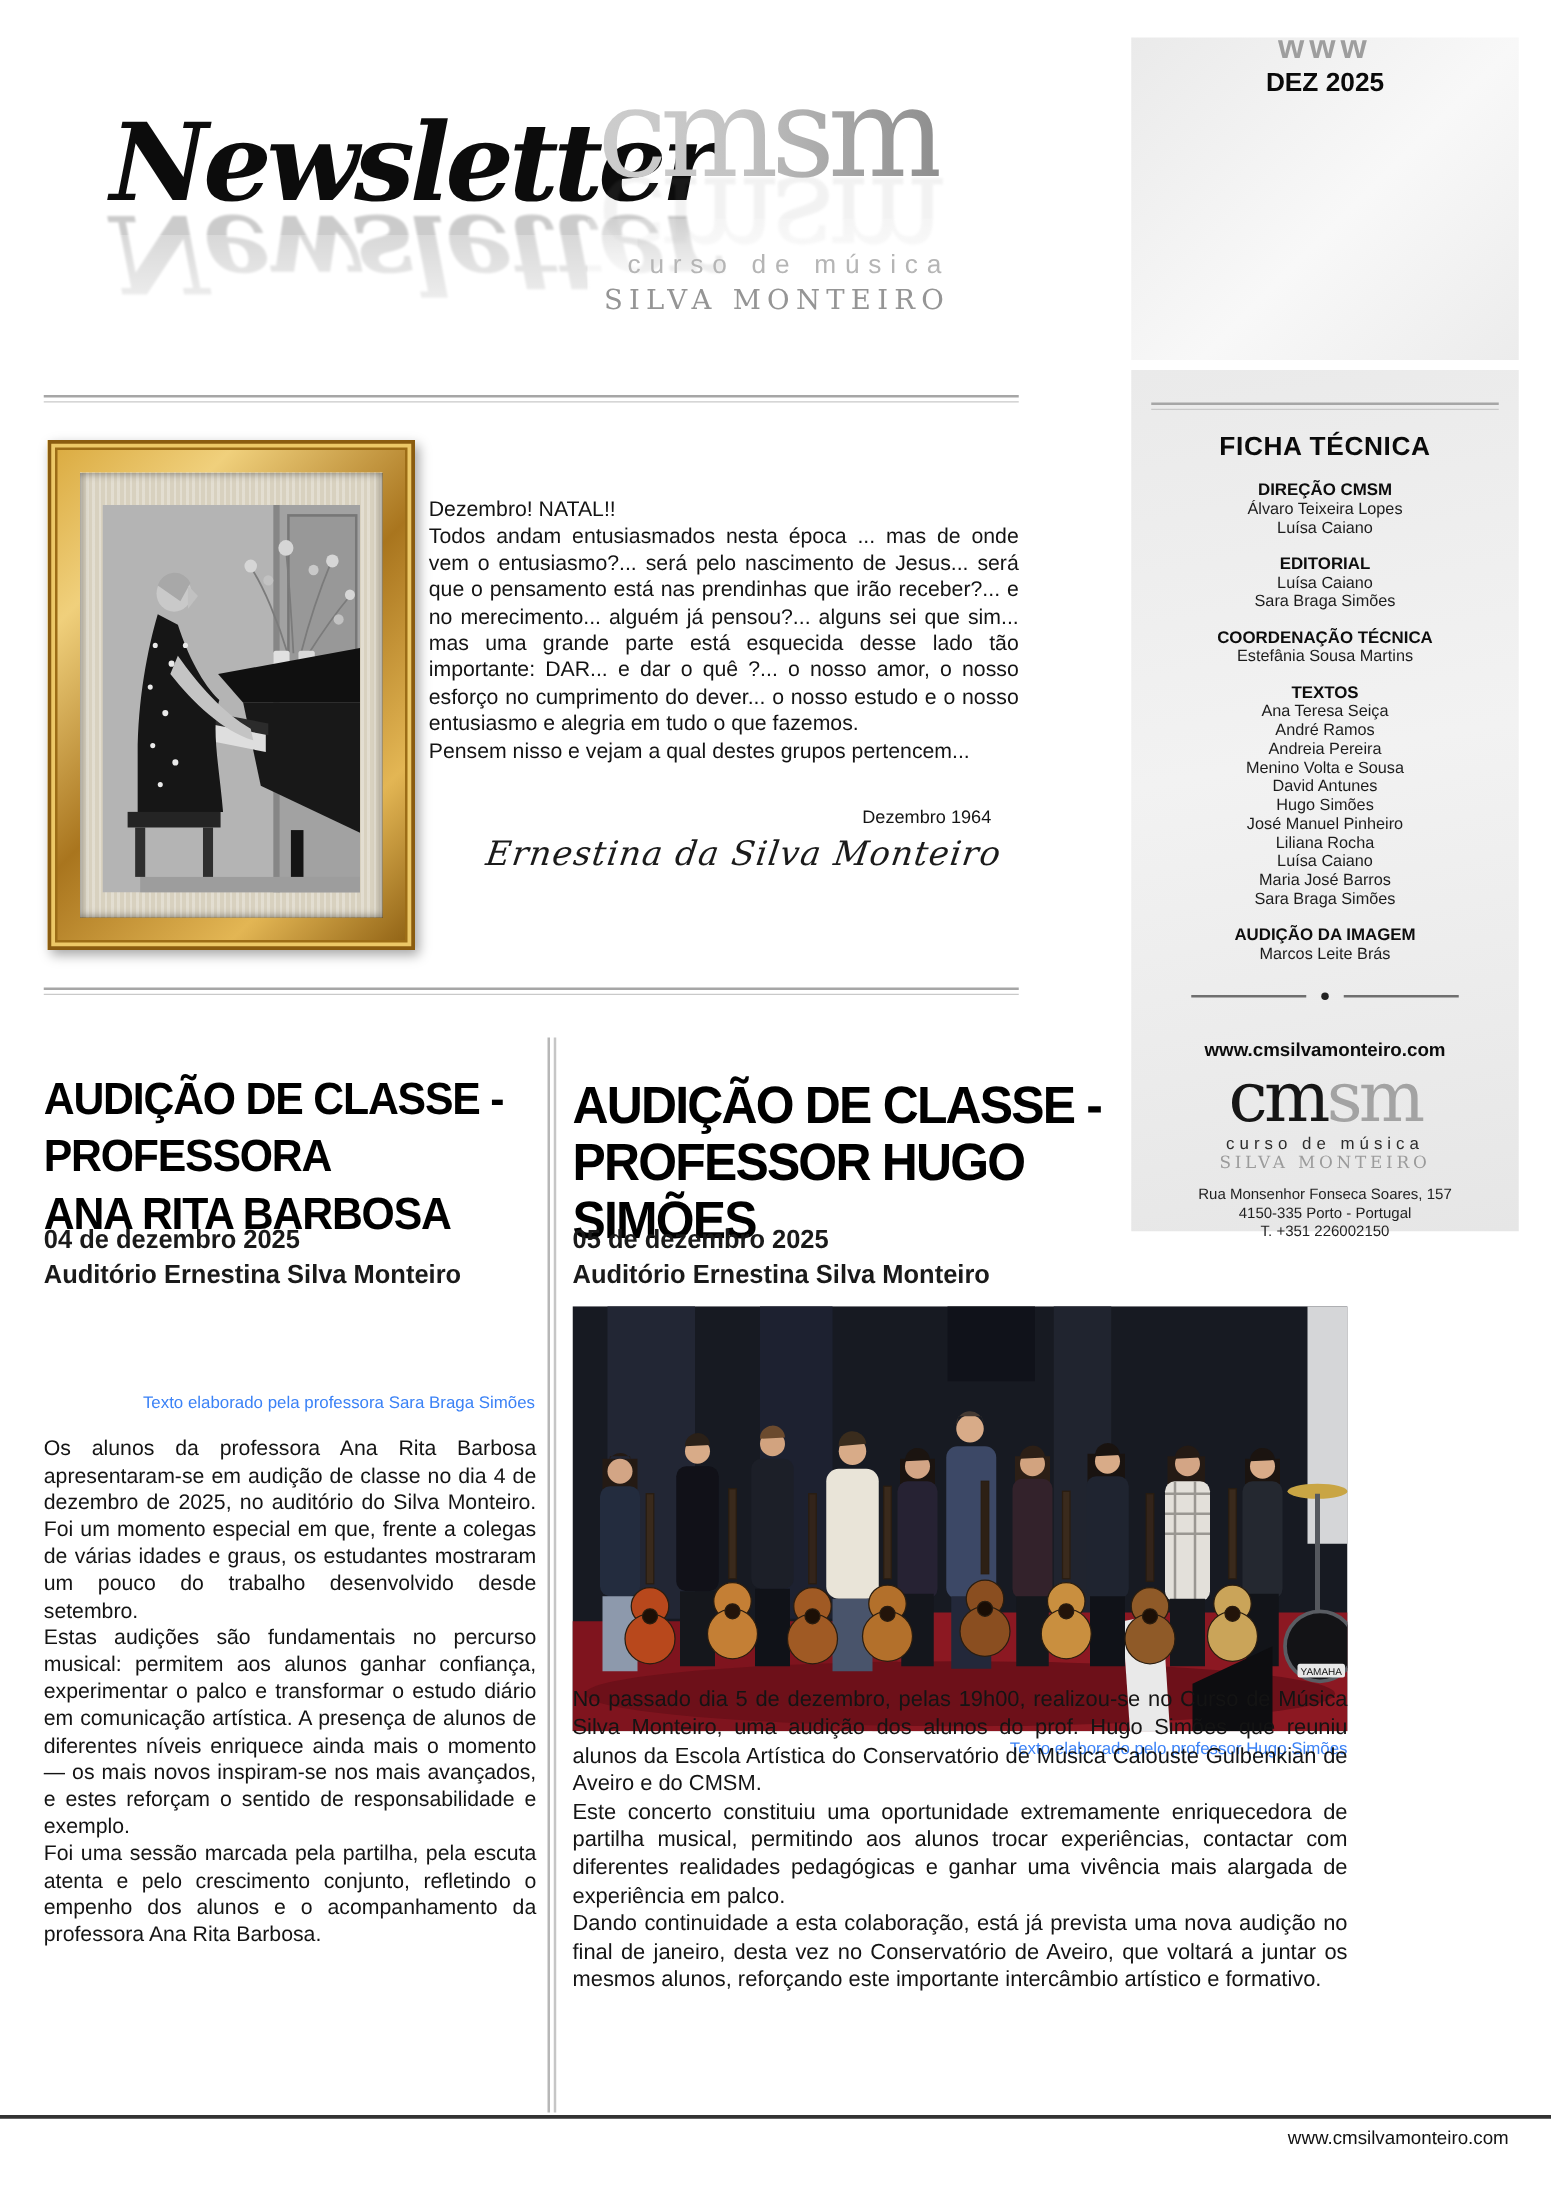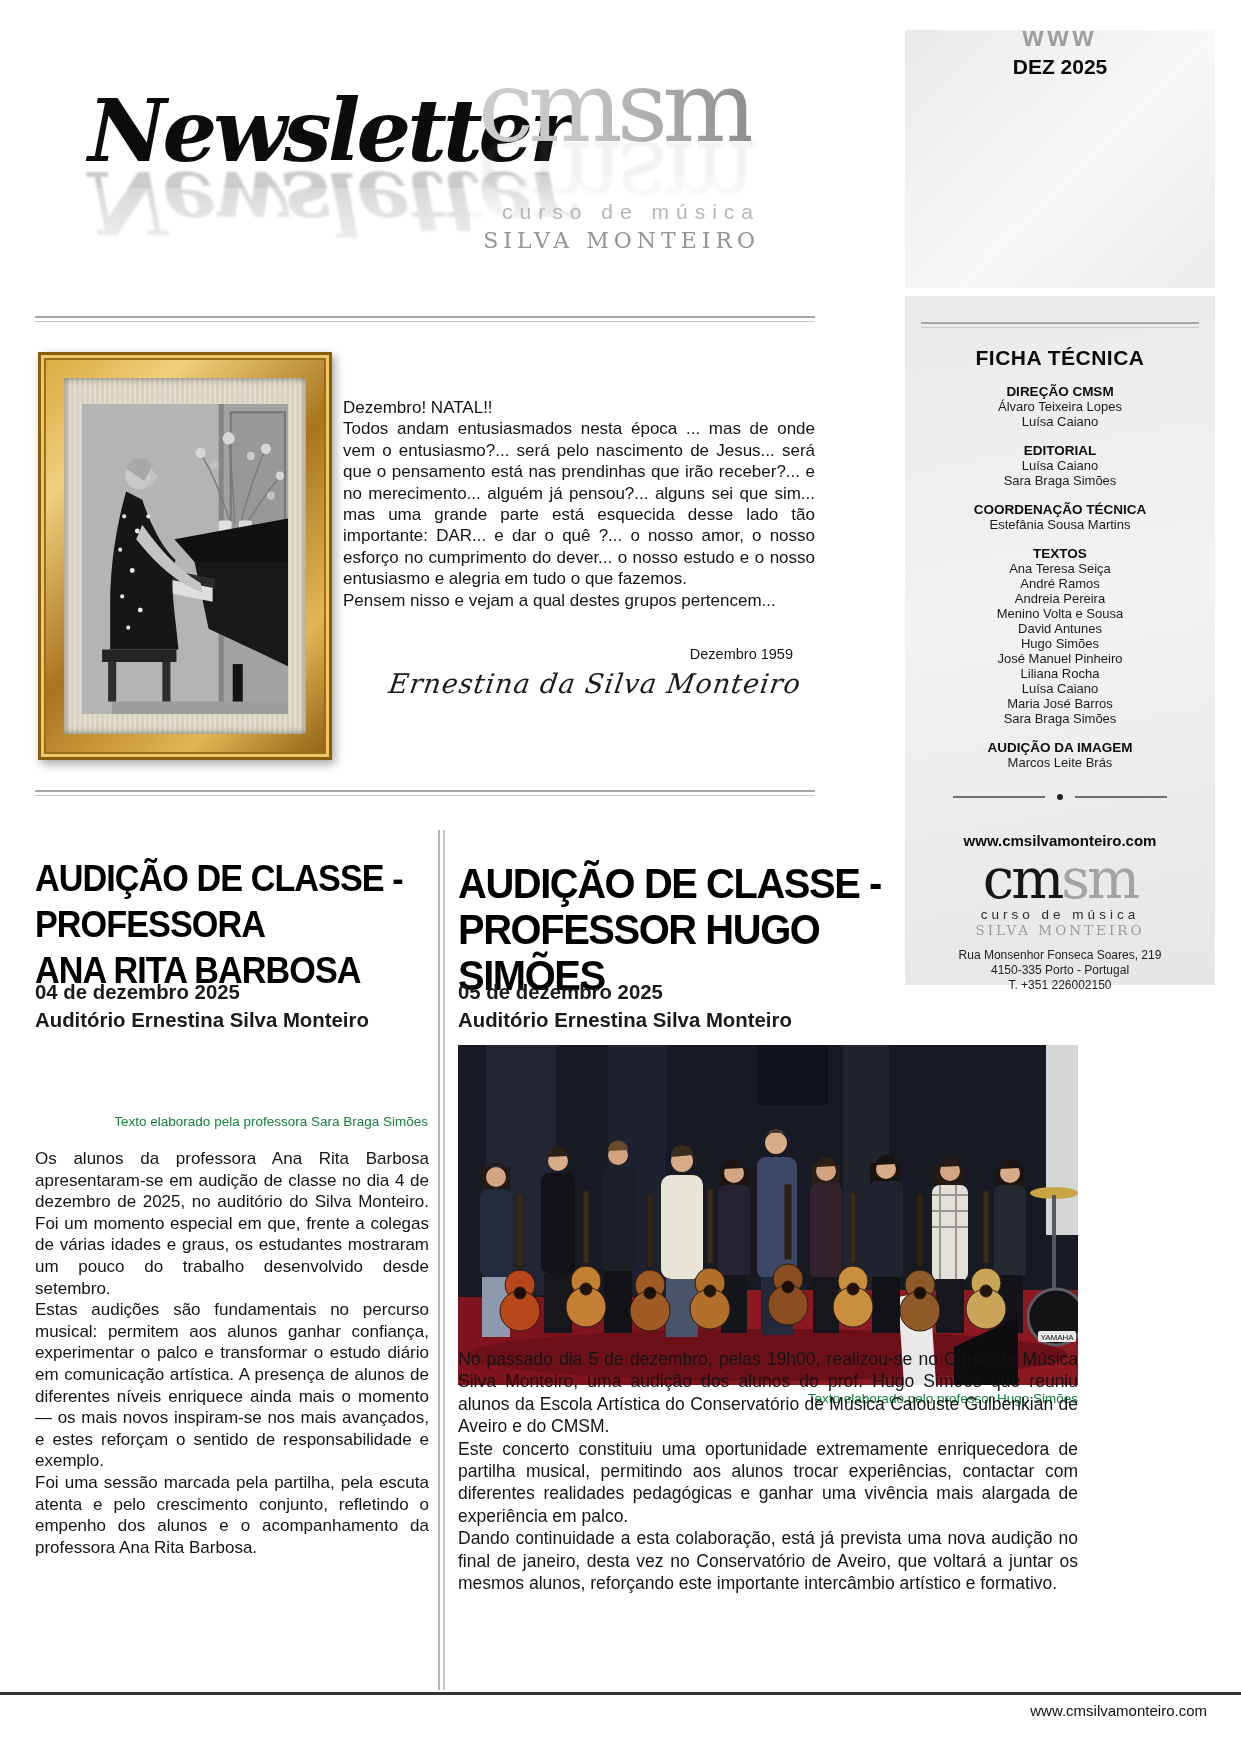--- a/index.html
+++ b/index.html
@@ -78,21 +78,21 @@
   .side-addr{margin-top:10px;font-size:12px;line-height:15px;color:#1f1f1f;}
 
   
   .art-heading{position:absolute;top:826px;font-weight:bold;color:#000;transform:scaleX(.95);transform-origin:left top;}
   .art-heading span{display:block;}
   .heading-left{left:35px;font-size:36px;line-height:46px;letter-spacing:-1px;}
   .heading-right{left:458px;font-size:42px;line-height:46px;letter-spacing:-1.5px;}
   .art-meta{position:absolute;top:978px;font-size:21px;font-weight:bold;line-height:28px;transform:scaleX(.97);transform-origin:left top;}
   .meta-left{left:35px;}
   .meta-right{left:458px;}
-  .credit{position:absolute;font-size:13.5px;color:#15803d;text-align:right;}
+  .credit{position:absolute;font-size:13.5px;color:#3b82f6;text-align:right;}
   .credit-left{left:35px;top:1114px;width:393px;}
   .credit-right{left:458px;top:1391px;width:620px;}
   .art-body{position:absolute;color:#141414;}
   .art-body p{margin:0;text-align:justify;}
   .body-left{left:35px;top:1148px;width:394px;font-size:17px;line-height:21.6px;}
   .body-right{left:458px;top:1348px;width:620px;font-size:17.5px;line-height:22.4px;}
   .audition-photo{position:absolute;left:458px;top:1045px;width:620px;height:340px;}
   .audition-photo svg{width:100%;height:100%;display:block;}
 </style>
 </head>
@@ -169,21 +169,21 @@
       </svg>
     </div>
   </div>
 
 
   <div class="nota-body">
     <p>Dezembro! NATAL!!</p>
     <p>Todos andam entusiasmados nesta época ... mas de onde vem o entusiasmo?... será pelo nascimento de Jesus... será que o pensamento está nas prendinhas que irão receber?... e no merecimento... alguém já pensou?... alguns sei que sim... mas uma grande parte está esquecida desse lado tão importante: DAR... e dar o quê ?... o nosso amor, o nosso esforço no cumprimento do dever... o nosso estudo e o nosso entusiasmo e alegria em tudo o que fazemos.</p>
     <p>Pensem nisso e vejam a qual destes grupos pertencem...</p>
     <div class="nota-spacer"></div>
-    <div class="nota-date">Dezembro 1959</div>
+    <div class="nota-date">Dezembro 1964</div>
     <div class="signature">Ernestina da Silva Monteiro</div>
   </div>
 
   <aside class="sidebar">
     <div class="rule sidebar-rule"></div>
     <h2 class="ficha-title">FICHA TÉCNICA</h2>
 
     <div class="ficha-h">DIREÇÃO CMSM</div>
     <div class="ficha-n">Álvaro Teixeira Lopes</div>
     <div class="ficha-n">Luísa Caiano</div>
@@ -215,21 +215,21 @@
       <span class="line"></span>
       <span class="dot"></span>
       <span class="line"></span>
     </div>
 
     <div class="side-site">www.cmsilvamonteiro.com</div>
     <div class="side-logo"><span class="cm">cm</span><span class="sm">sm</span></div>
     <div class="side-sub1">curso de música</div>
     <div class="side-sub2">SILVA MONTEIRO</div>
     <div class="side-addr">
-      <div>Rua Monsenhor Fonseca Soares, 219</div>
+      <div>Rua Monsenhor Fonseca Soares, 157</div>
       <div>4150-335 Porto - Portugal</div>
       <div>T. +351 226002150</div>
     </div>
   </aside>
 
   <div class="rule rule-articles"></div>
   <div class="v-divider"></div>
 
   <h2 class="art-heading heading-left">
     <span>AUDIÇÃO DE CLASSE -</span>

